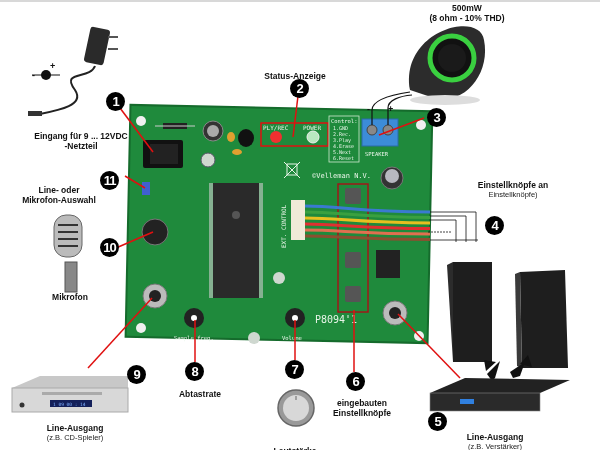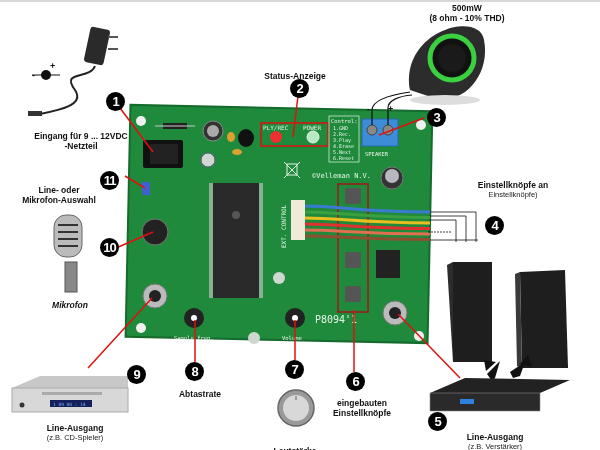--- a/index.html
+++ b/index.html
@@ -235,21 +235,21 @@
 </div>
 <div class="label" style="left:426px;top:170px;width:174px;">
   <br>
   <span>Einstellknöpfe an</span>
   <span class="sublabel">Einstellknöpfe)</span>
 </div>
 <div class="label" style="left:14px;top:185px;width:90px;">
   <span>Line- oder</span><br>
   <span>Mikrofon-Auswahl</span>
 </div>
-<div class="label" style="left:45px;top:300px;width:50px;font-style:italic;">Mikrofon</div>
+<div class="label" style="left:45px;top:292px;width:50px;">Mikrofon</div>
 <div class="label" style="left:30px;top:423px;width:90px;">
   <span>Line-Ausgang</span>
   <span class="sublabel">(z.B. CD-Spieler)</span>
 </div>
 <div class="label" style="left:170px;top:389px;width:60px;">Abtastrate</div>
 <div class="label" style="left:265px;top:430px;width:60px;margin-top:16px;">Lautstärke</div>
 <div class="label" style="left:330px;top:398px;width:64px;">
   <span>eingebauten</span><br>
   <span>Einstellknöpfe</span>
 </div>

